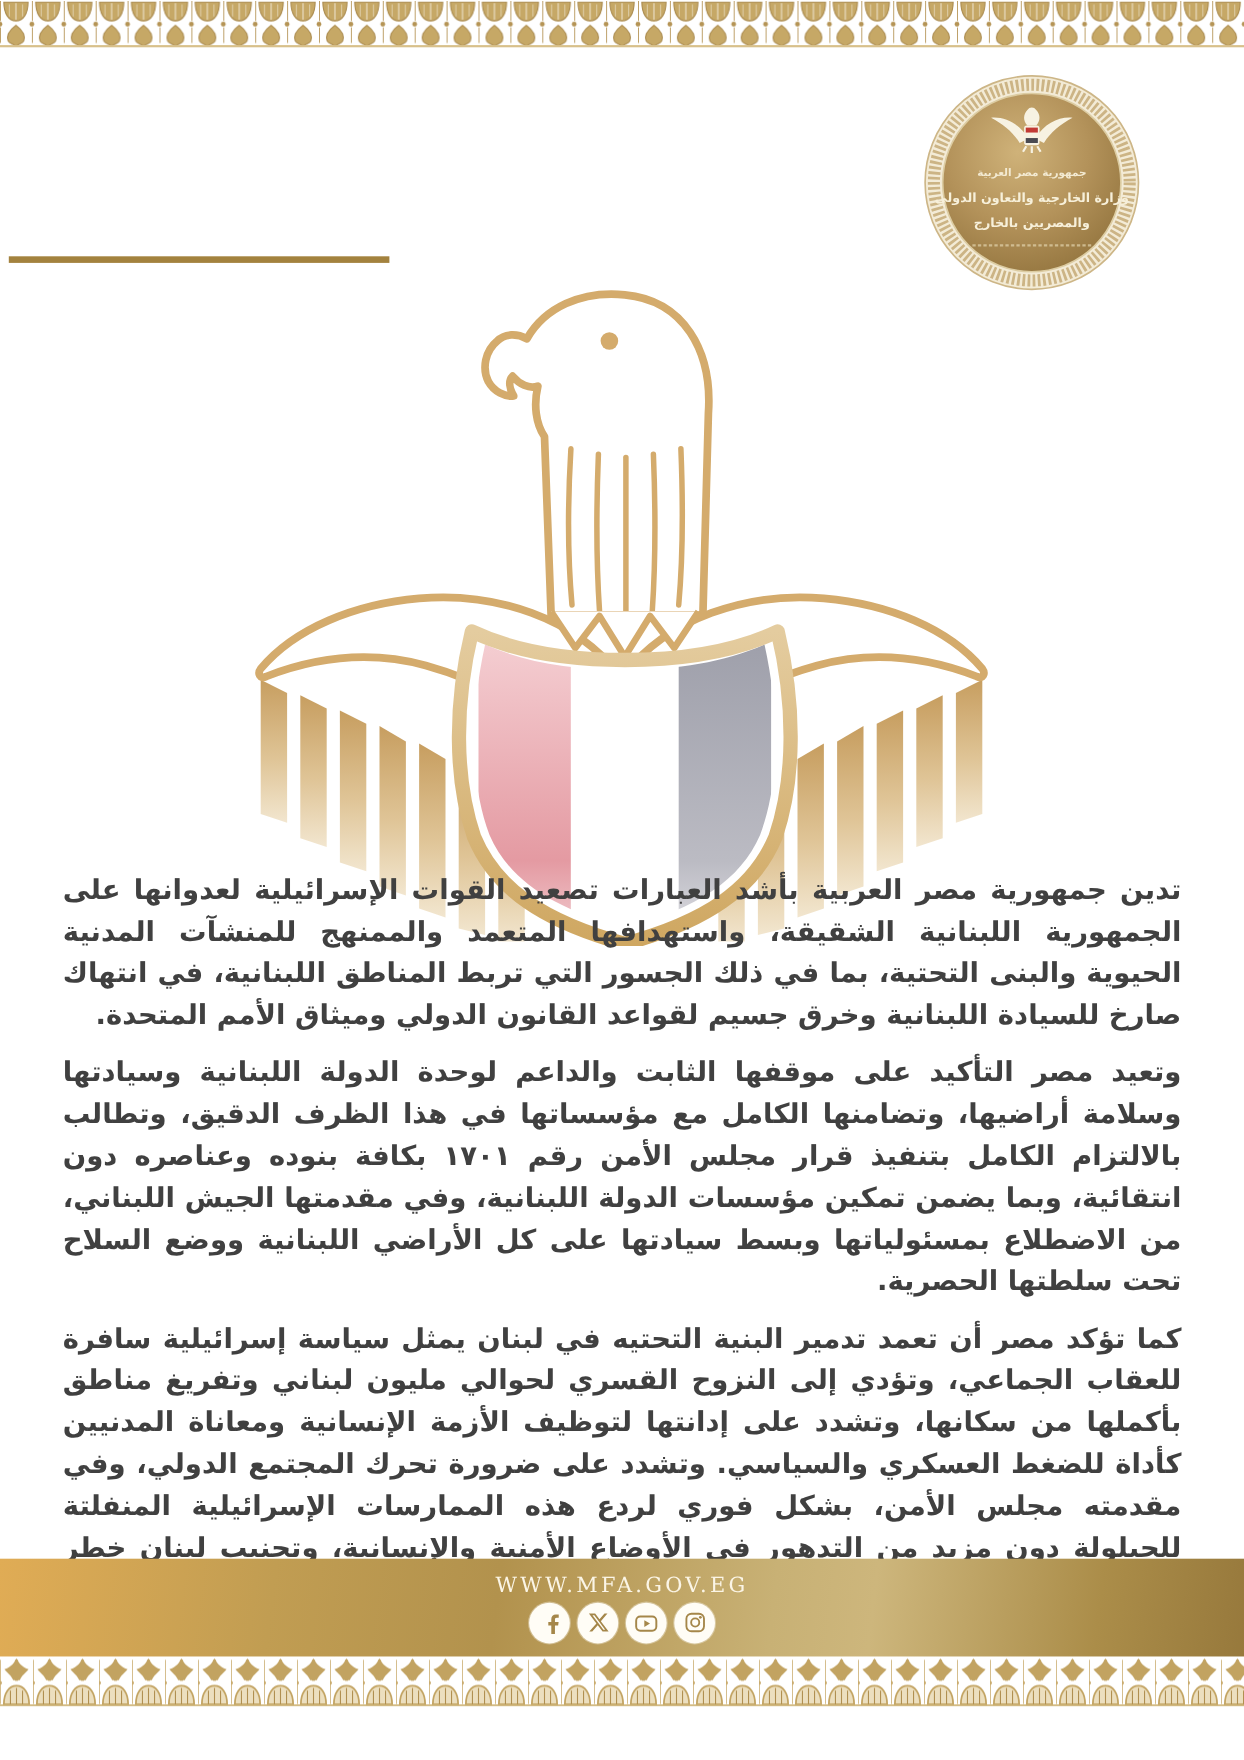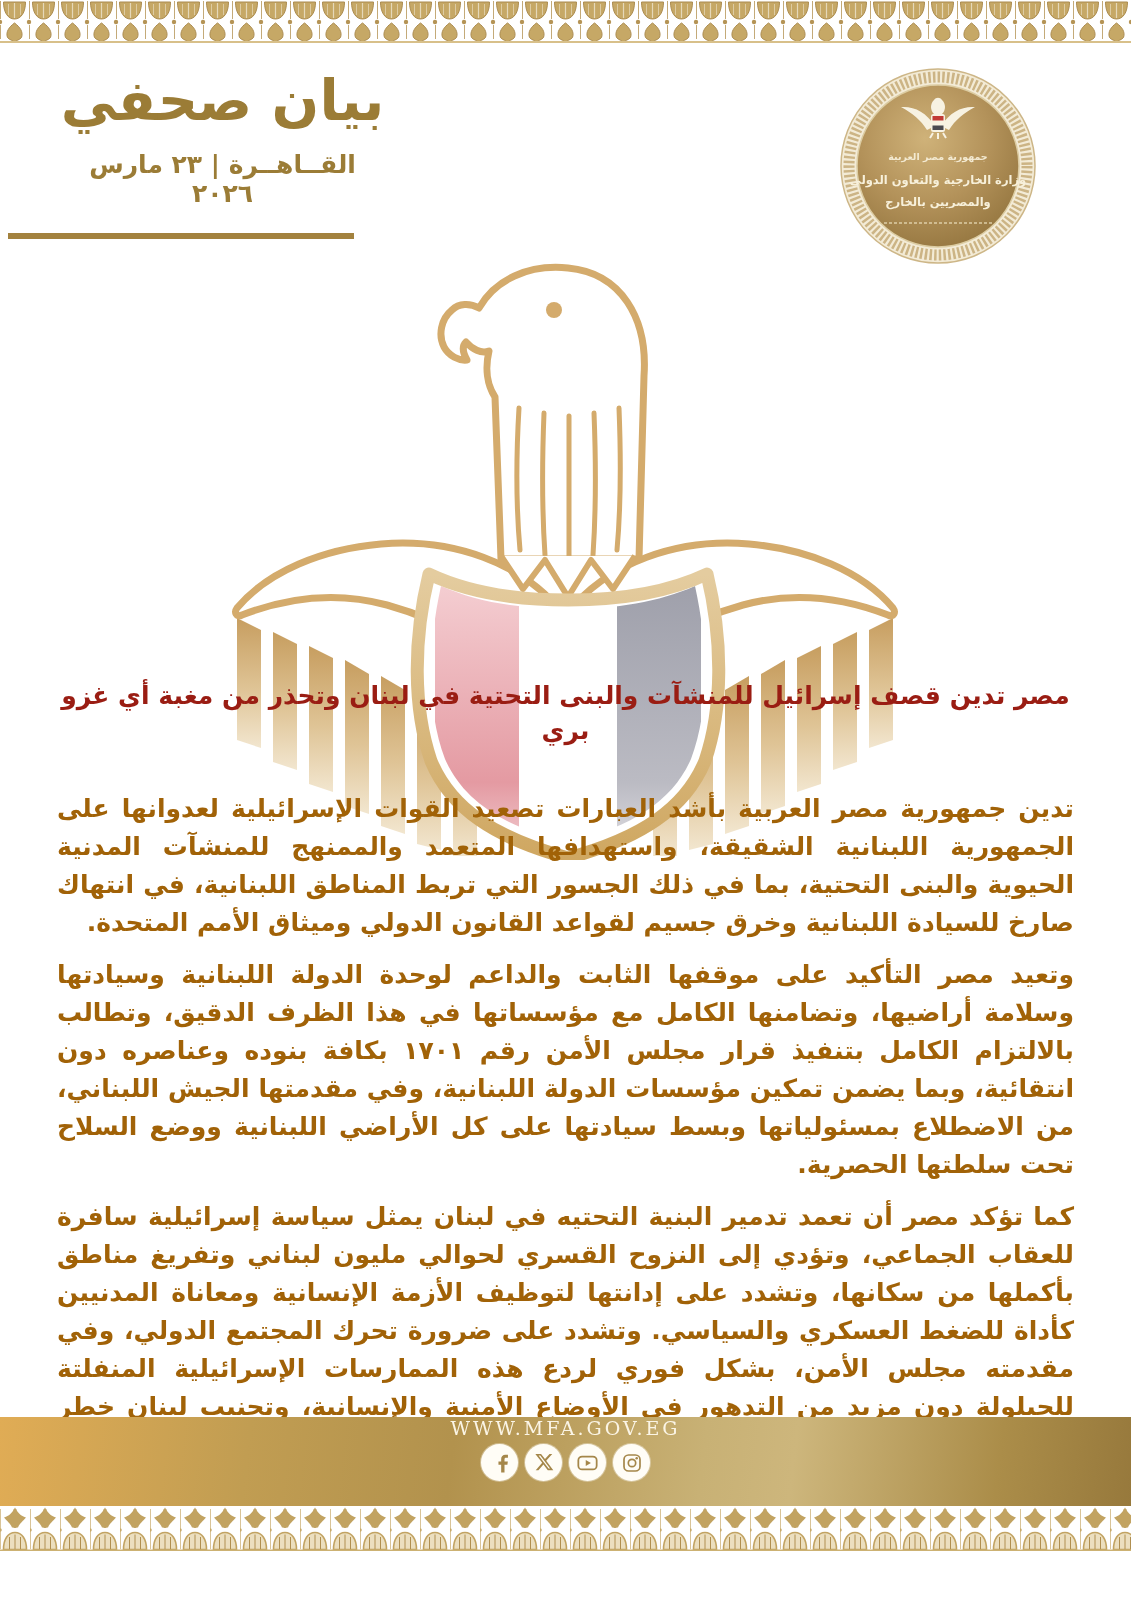--- a/index.html
+++ b/index.html
@@ -21,28 +21,28 @@
   .eagle{position:absolute;top:256px;left:223px;width:684px;height:604px;pointer-events:none;}
   
   .headline{
     position:absolute;top:678px;left:36px;width:1059px;
     direction:rtl;text-align:center;
     font-size:25px;font-weight:bold;color:#9a1d13;line-height:1.4;
   }
   .body-text{
     position:absolute;top:790px;left:57px;width:1017px;
     direction:rtl;text-align:justify;
-    font-size:25px;font-weight:bold;color:#a16207;line-height:38px;
+    font-size:25px;font-weight:bold;color:#404040;line-height:38px;
   }
   .body-text p{margin:0 0 14px 0;}
   
   .footer-band{
     position:absolute;top:1417px;left:0;width:1131px;height:89px;
     background:linear-gradient(97deg,#e0ac55 0%,#c19d52 22%,#b2924d 40%,#c8b175 62%,#cdb67c 70%,#ab8d49 88%,#97793c 100%);
-    display:flex;flex-direction:column;align-items:center;gap:5px;
+    display:flex;flex-direction:column;align-items:center;justify-content:center;gap:5px;
   }
   .website{
     font-family:"DejaVu Serif", serif;
     color:#fbf5e6;font-size:19px;letter-spacing:3px;font-weight:500;
   }
   .social-row{display:flex;gap:7px;}
   .social-circle{
     width:37px;height:37px;border-radius:50%;background:#fffdf6;
     display:flex;align-items:center;justify-content:center;
     box-shadow:0 0 0 1px rgba(255,255,255,.35);
@@ -68,24 +68,20 @@
           <line x1="0" y1="25" x2="0" y2="39" stroke="#b59455" stroke-width="1.6"></line>
           <circle cx="0" cy="22" r="2.2" fill="#b59455"></circle>
           <circle cx="29" cy="22" r="2.2" fill="#b59455"></circle>
         </pattern>
       </defs>
       <rect width="1131" height="42" fill="url(#ptop)"></rect>
       <rect y="41" width="1131" height="2" fill="#d8c08a"></rect>
     </svg>
   </div>
 
-  <div class="title-block">
-    <div class="press-title">بيان صحفي</div>
-    <div class="dateline">القــاهــرة | ٢٣ مارس ٢٠٢٦</div>
-  </div>
   <div class="gold-rule"></div>
 
   <div class="seal">
     <svg viewBox="0 0 200 200" width="200" height="200" xmlns="http://www.w3.org/2000/svg">
       <defs>
         <radialGradient id="sealGold" cx="0.42" cy="0.33" r="0.8">
           <stop offset="0" stop-color="#cfb279"></stop>
           <stop offset="0.5" stop-color="#b3925a"></stop>
           <stop offset="1" stop-color="#8d6f39"></stop>
         </radialGradient>
@@ -177,21 +173,20 @@
         <g clip-path="url(#shieldClip)">
           <rect x="212" y="330" width="84" height="262" fill="url(#rs)"></rect>
           <rect x="296" y="330" width="98" height="262" fill="#ffffff"></rect>
           <rect x="394" y="330" width="84" height="262" fill="url(#gs)"></rect>
         </g>
         <path d="M206,318 C244,336 292,344 345,344 C398,344 446,336 484,318 C500,384 500,452 482,505 C462,553 418,582 345,602 C272,582 228,553 208,505 C190,452 190,384 206,318 Z" fill="none" stroke="url(#sb)" stroke-width="13" stroke-linejoin="round"></path>
       </g>
     </svg>
   </div>
 
-  <div class="headline" dir="rtl">مصر تدين قصف إسرائيل للمنشآت والبنى التحتية في لبنان وتحذر من مغبة أي غزو بري</div>
 
   <div class="body-text" dir="rtl">
     <p>تدين جمهورية مصر العربية بأشد العبارات تصعيد القوات الإسرائيلية لعدوانها على الجمهورية اللبنانية الشقيقة، واستهدافها المتعمد والممنهج للمنشآت المدنية الحيوية والبنى التحتية، بما في ذلك الجسور التي تربط المناطق اللبنانية، في انتهاك صارخ للسيادة اللبنانية وخرق جسيم لقواعد القانون الدولي وميثاق الأمم المتحدة.</p>
     <p>وتعيد مصر التأكيد على موقفها الثابت والداعم لوحدة الدولة اللبنانية وسيادتها وسلامة أراضيها، وتضامنها الكامل مع مؤسساتها في هذا الظرف الدقيق، وتطالب بالالتزام الكامل بتنفيذ قرار مجلس الأمن رقم ١٧٠١ بكافة بنوده وعناصره دون انتقائية، وبما يضمن تمكين مؤسسات الدولة اللبنانية، وفي مقدمتها الجيش اللبناني، من الاضطلاع بمسئولياتها وبسط سيادتها على كل الأراضي اللبنانية ووضع السلاح تحت سلطتها الحصرية.</p>
     <p>كما تؤكد مصر أن تعمد تدمير البنية التحتيه في لبنان يمثل سياسة إسرائيلية سافرة للعقاب الجماعي، وتؤدي إلى النزوح القسري لحوالي مليون لبناني وتفريغ مناطق بأكملها من سكانها، وتشدد على إدانتها لتوظيف الأزمة الإنسانية ومعاناة المدنيين كأداة للضغط العسكري والسياسي. وتشدد على ضرورة تحرك المجتمع الدولي، وفي مقدمته مجلس الأمن، بشكل فوري لردع هذه الممارسات الإسرائيلية المنفلتة للحيلولة دون مزيد من التدهور في الأوضاع الأمنية والإنسانية، وتجنيب لبنان خطر الانزلاق إلى مزيد من عدم الاستقرار.</p>
   </div>
 
   <div class="footer-band">
     <div class="website">WWW.MFA.GOV.EG</div>
     <div class="social-row">

